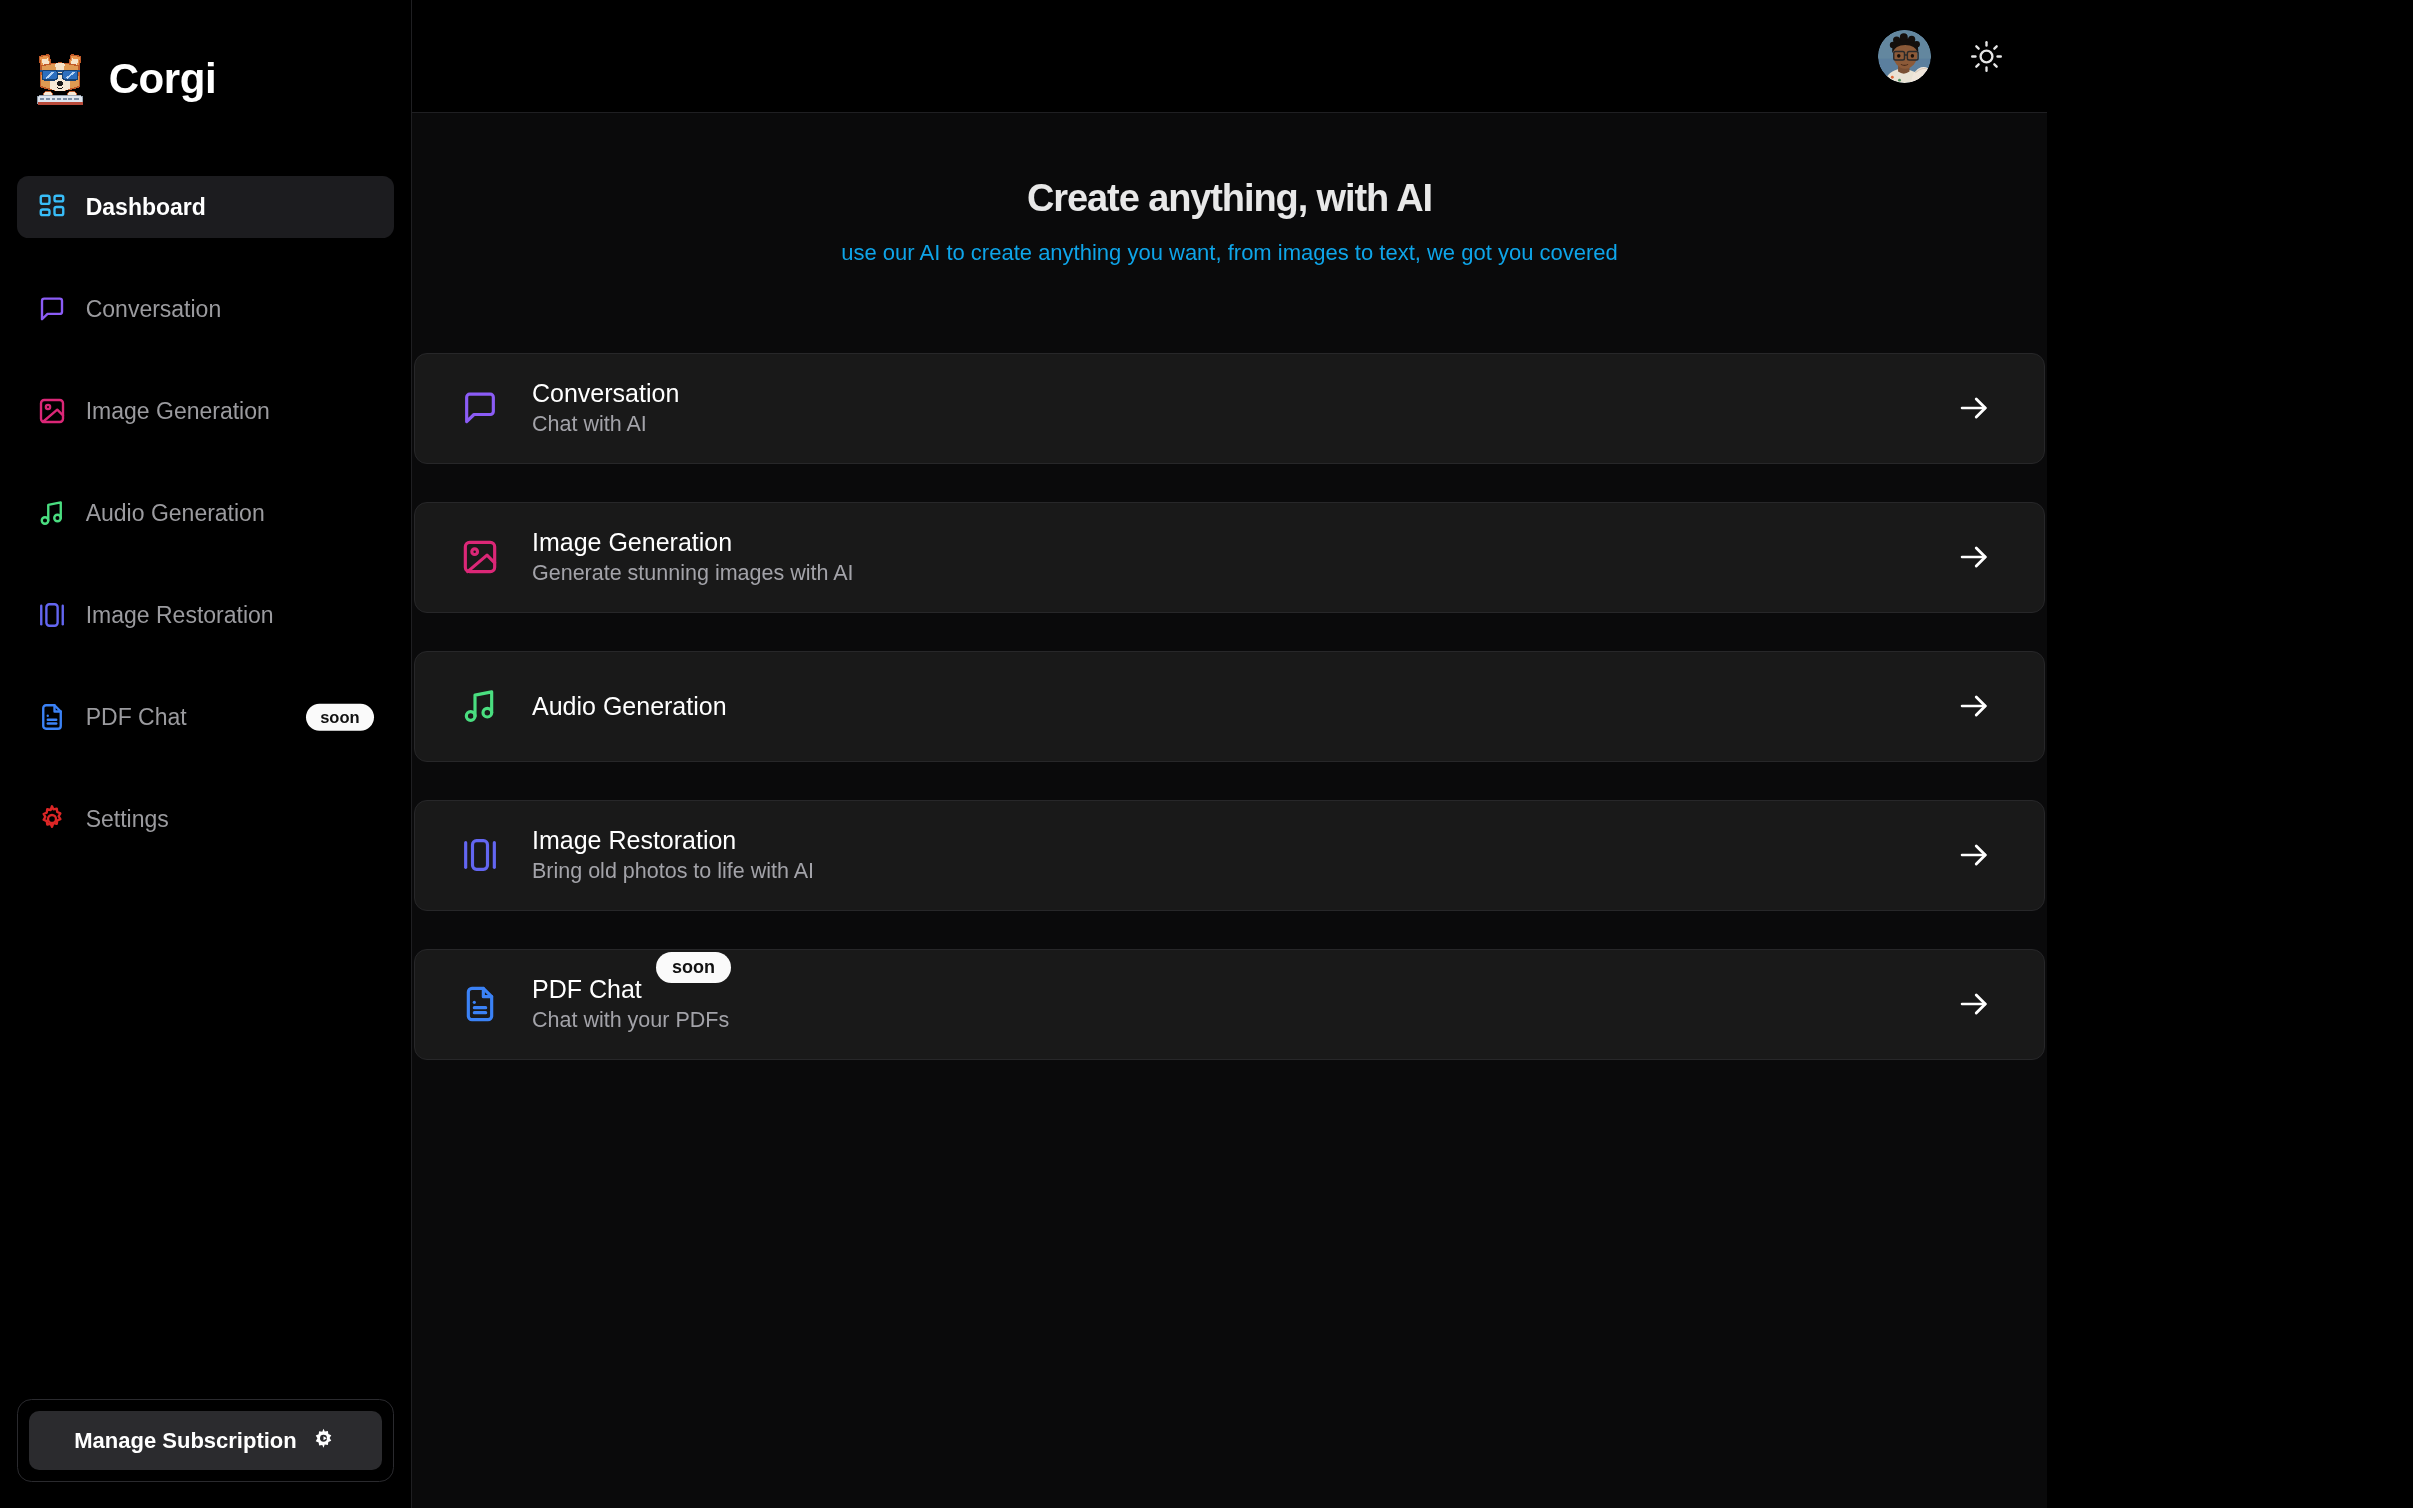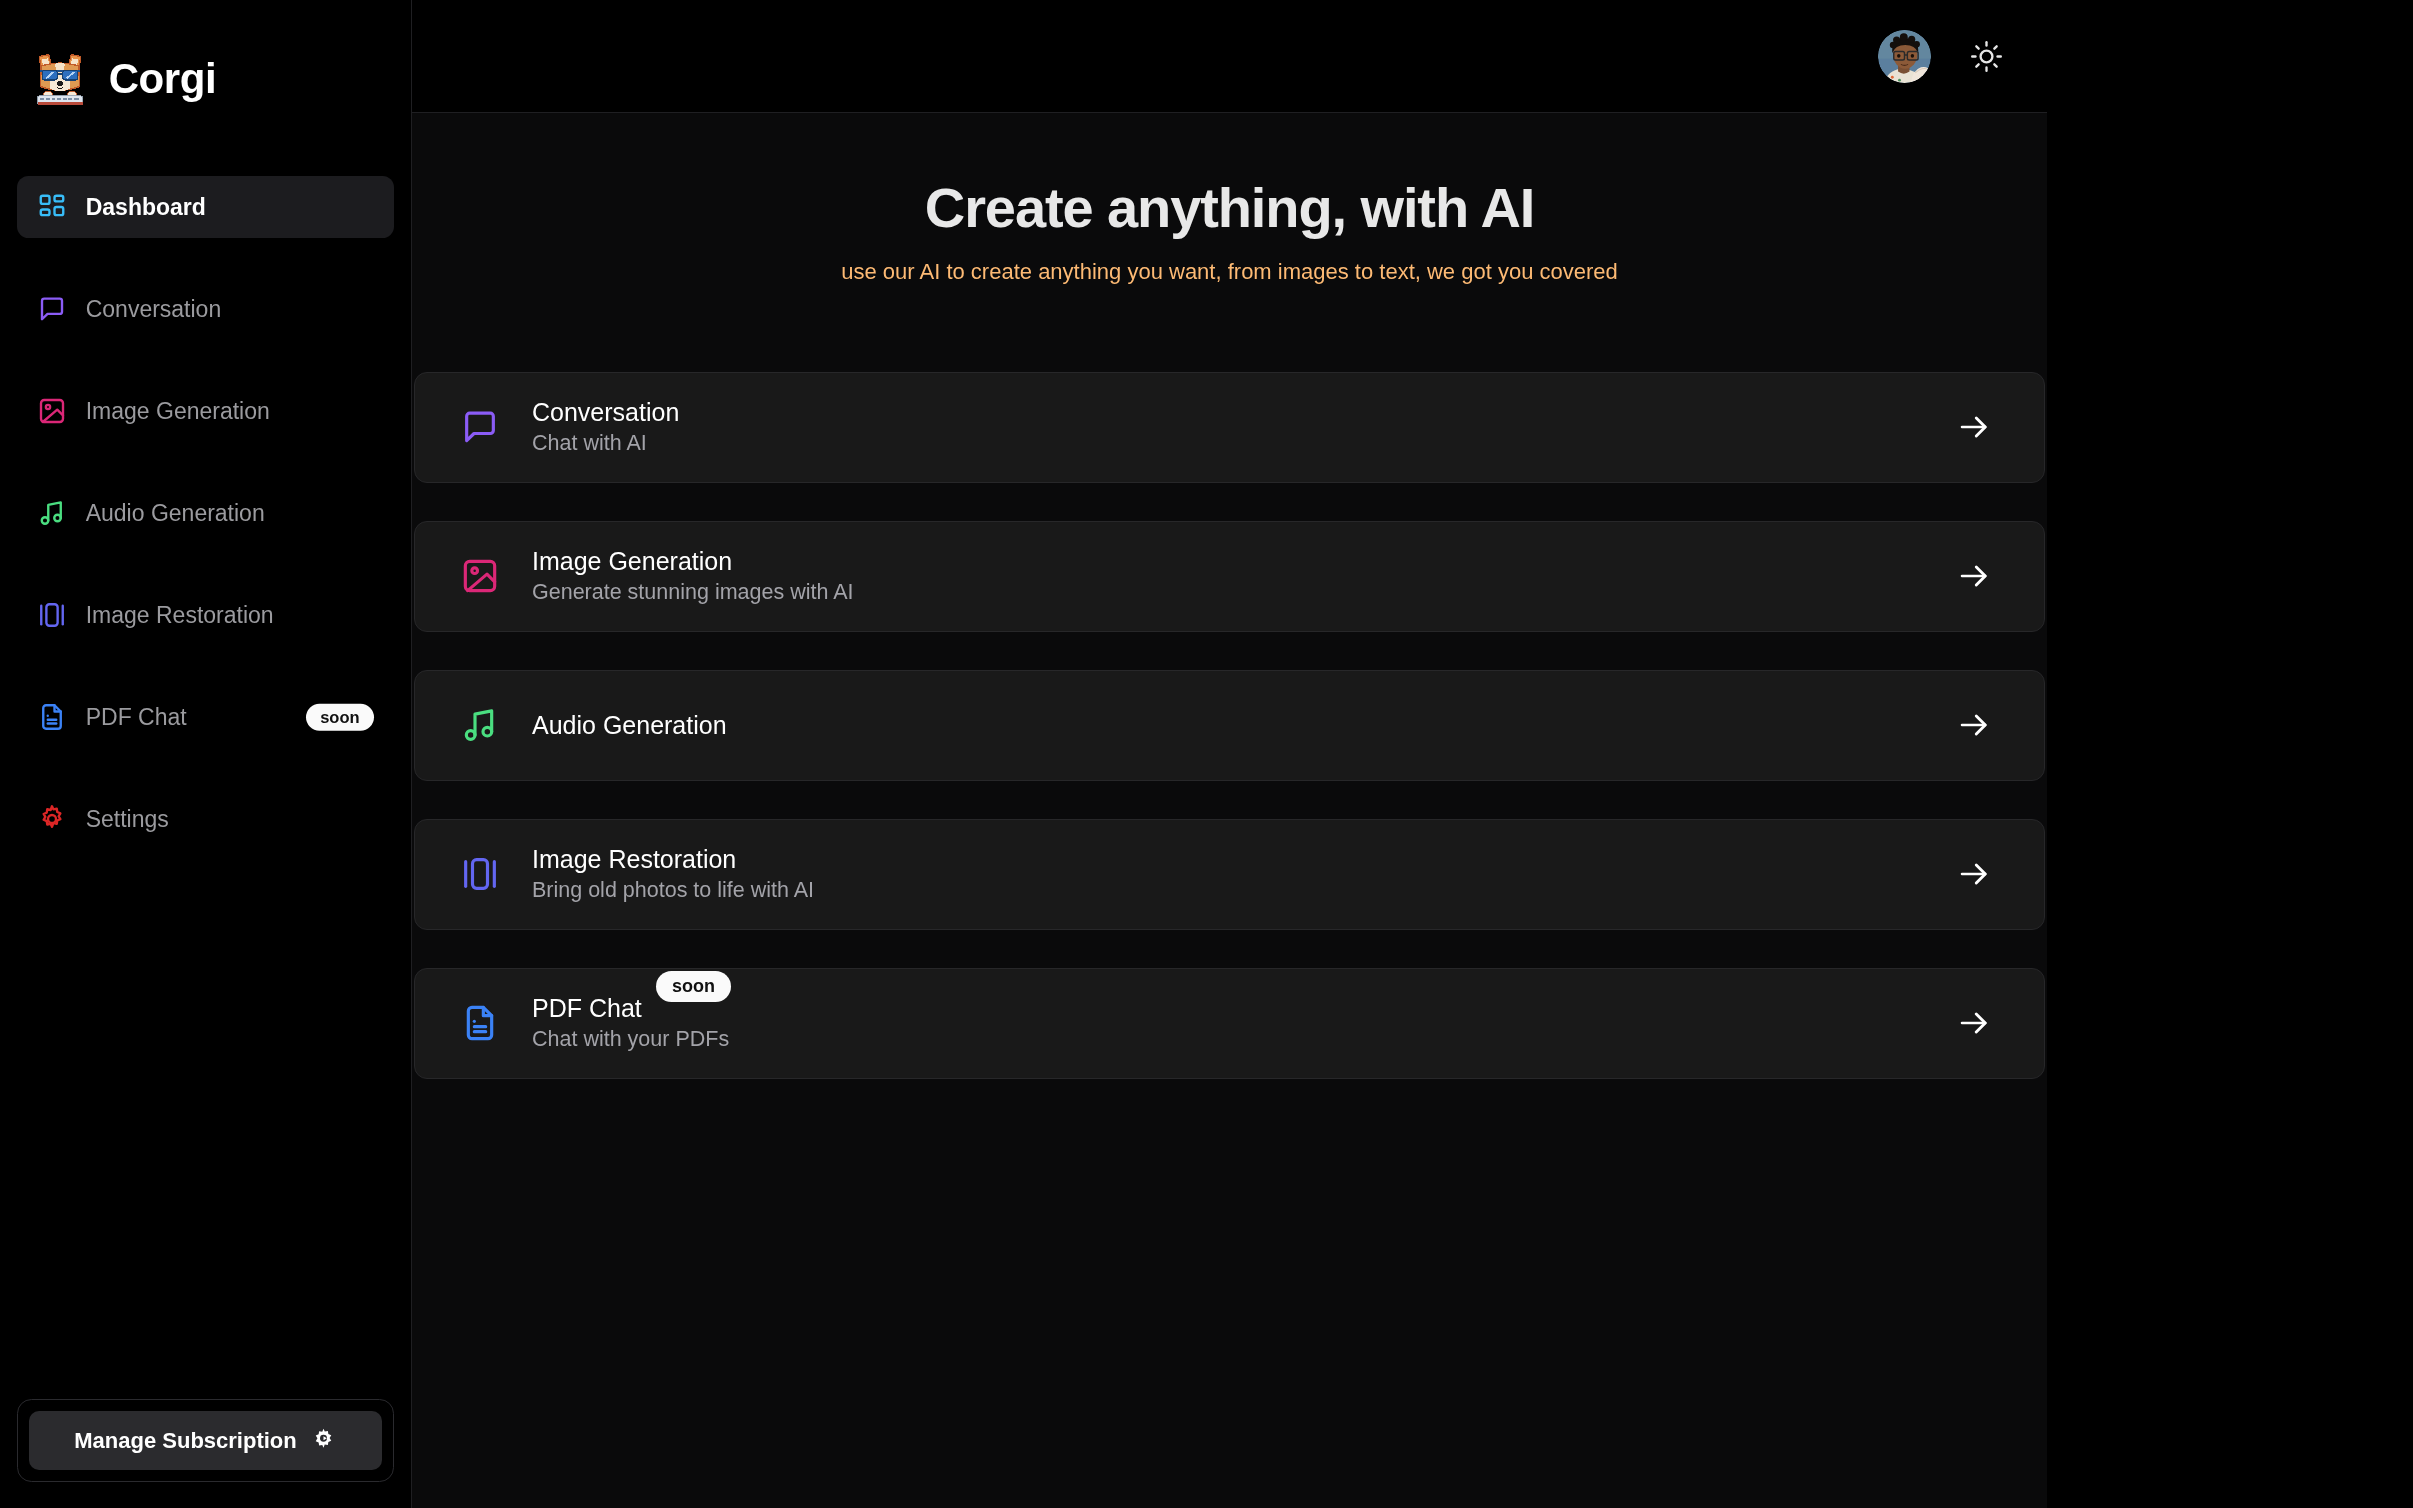--- a/index.html
+++ b/index.html
@@ -60,24 +60,24 @@
   .topbar{
     height:113px; background:#000; border-bottom:0.7px solid #1f1f22;
     display:flex; align-items:center; justify-content:flex-end;
     gap:34px; padding:0 40px; flex:0 0 113px;
   }
   .avatar{ width:53px; height:53px; border-radius:50%; overflow:hidden; flex:0 0 53px; cursor:pointer; }
   .theme-toggle{ width:42px; height:42px; display:flex; align-items:center; justify-content:center; cursor:pointer; }
 
   .content{ flex:1 1 auto; padding:66px 0 0 0; overflow:hidden; }
   .page-title{
-    text-align:center; font-size:56px; font-weight:700; color:#e8e8e8;
+    text-align:center; font-size:38px; font-weight:700; color:#e8e8e8;
     letter-spacing:-1.1px; line-height:1.05;
   }
-  .page-sub{ text-align:center; font-size:22px; color:#fdba74; margin-top:21.5px; line-height:1.2; }
+  .page-sub{ text-align:center; font-size:22px; color:#0ea5e9; margin-top:21.5px; line-height:1.2; }
 
   .cards{ width:1631px; margin:86px auto 0 auto; display:flex; flex-direction:column; gap:38px; }
   .card{
     height:111px; background:#191919; border:0.7px solid #272729; border-radius:13px;
     display:flex; align-items:center; padding:0 50px 0 45px; cursor:pointer; position:relative;
   }
   .card-icon{ width:40px; height:40px; flex:0 0 40px; display:flex; align-items:center; justify-content:center; }
   .card-icon svg{ width:40px; height:40px; display:block; }
   .card-text{ margin-left:32px; display:flex; flex-direction:column; gap:8.6px; min-width:0; flex:1 1 auto; position:relative; }
   .card-title-row{ display:flex; align-items:flex-start; gap:0; position:relative; }

